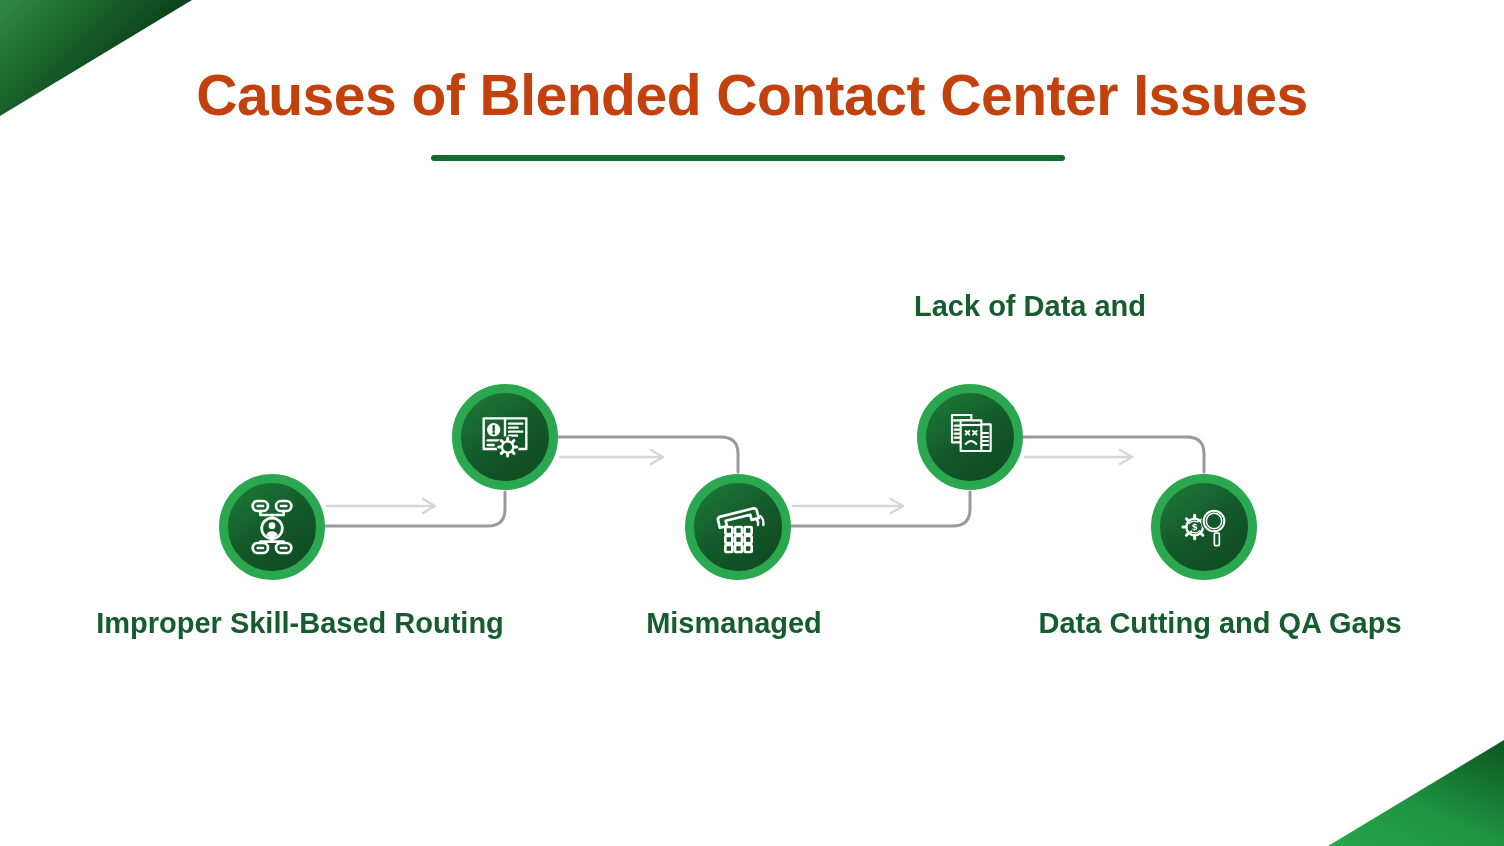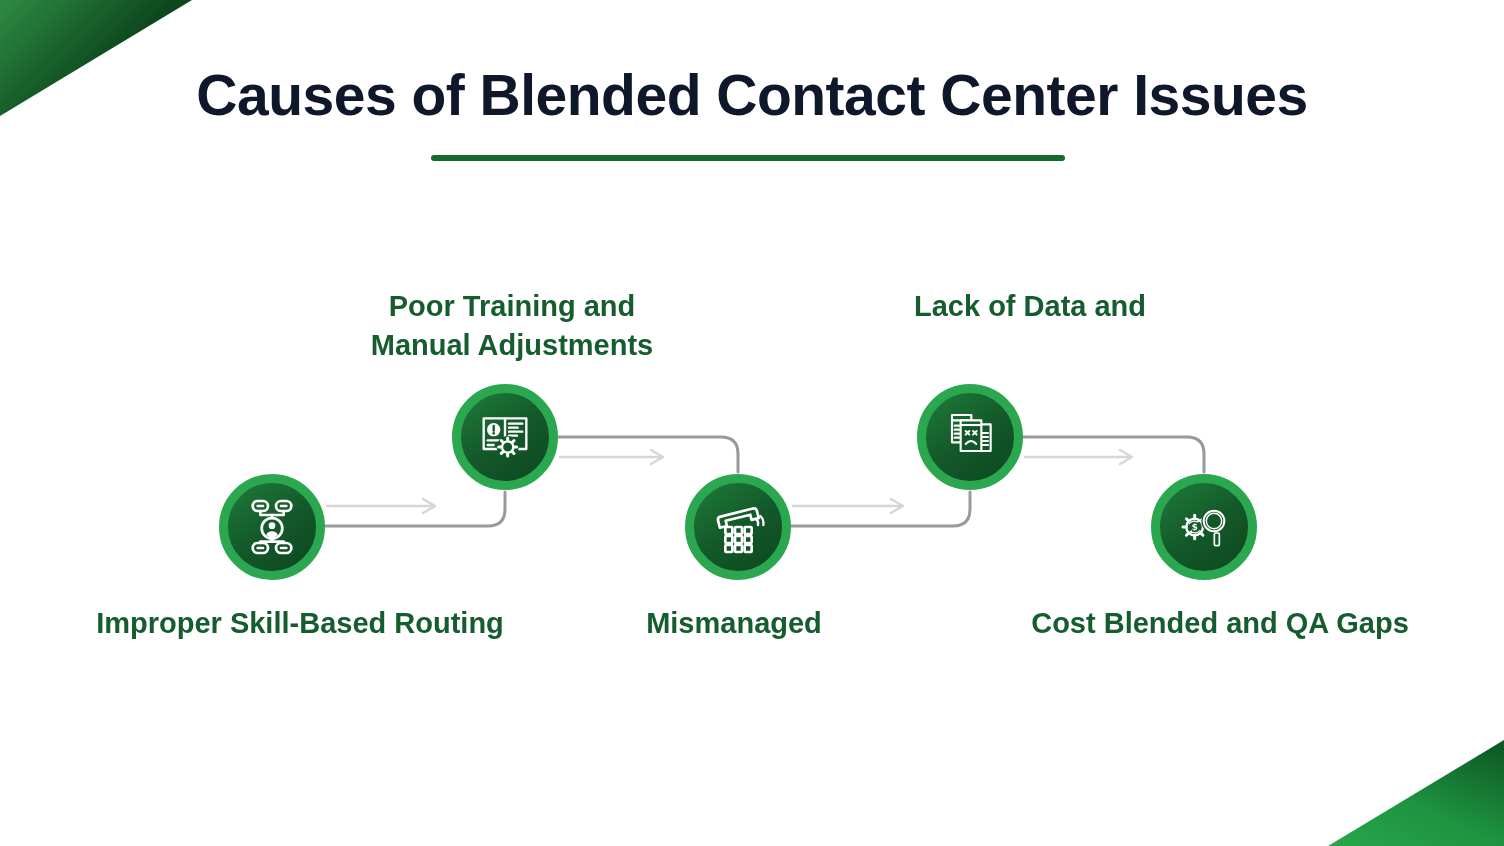--- a/index.html
+++ b/index.html
@@ -16,21 +16,21 @@
   }
   .corner.br{
     right:0;bottom:0;width:176px;height:106px;
     background:linear-gradient(205deg,#0C5422 0%,#1E9240 55%,#27A74C 100%);
     clip-path:polygon(100% 0,100% 100%,0 100%);
   }
   
   .title{
     position:absolute;left:0;right:0;top:62px;margin:0;z-index:2;
     text-align:center;font-size:57px;font-weight:700;letter-spacing:-0.5px;
-    color:#0f172a;
+    color:#c2410c;
   }
   .title-underline{
     position:absolute;left:431px;top:155px;width:634px;height:6px;
     border-radius:3px;background:#156B2B;z-index:2;
   }
   
   .connectors{position:absolute;left:0;top:0;z-index:1;}
   
   .node{
     position:absolute;width:106px;height:106px;border-radius:50%;
@@ -200,27 +200,23 @@
       <circle cx="63" cy="39" r="19" fill="#12572A"></circle>
       <circle cx="63" cy="39" r="15.5" fill="none" stroke="#fff" stroke-width="3"></circle>
       <circle cx="63" cy="39" r="11.5" fill="none" stroke="#fff" stroke-width="2.2"></circle>
       <rect x="63.5" y="57" width="7.5" height="19" rx="2" fill="none" stroke="#fff" stroke-width="2.5"></rect>
     </svg>
   </div>
 
   <div class="step-label lab1">
     <span>Improper Skill-Based Routing</span>
   </div>
-  <div class="step-label lab2">
-    <span>Poor Training and</span>
-    <span>Manual Adjustments</span>
-  </div>
   <div class="step-label lab3">
     <span>Mismanaged</span>
   </div>
   <div class="step-label lab4">
     <span>Lack of Data and</span>
   </div>
   <div class="step-label lab5">
-    <span>Cost Blended and QA Gaps</span>
+    <span>Data Cutting and QA Gaps</span>
   </div>
 
 </div>
 
 </body></html>

